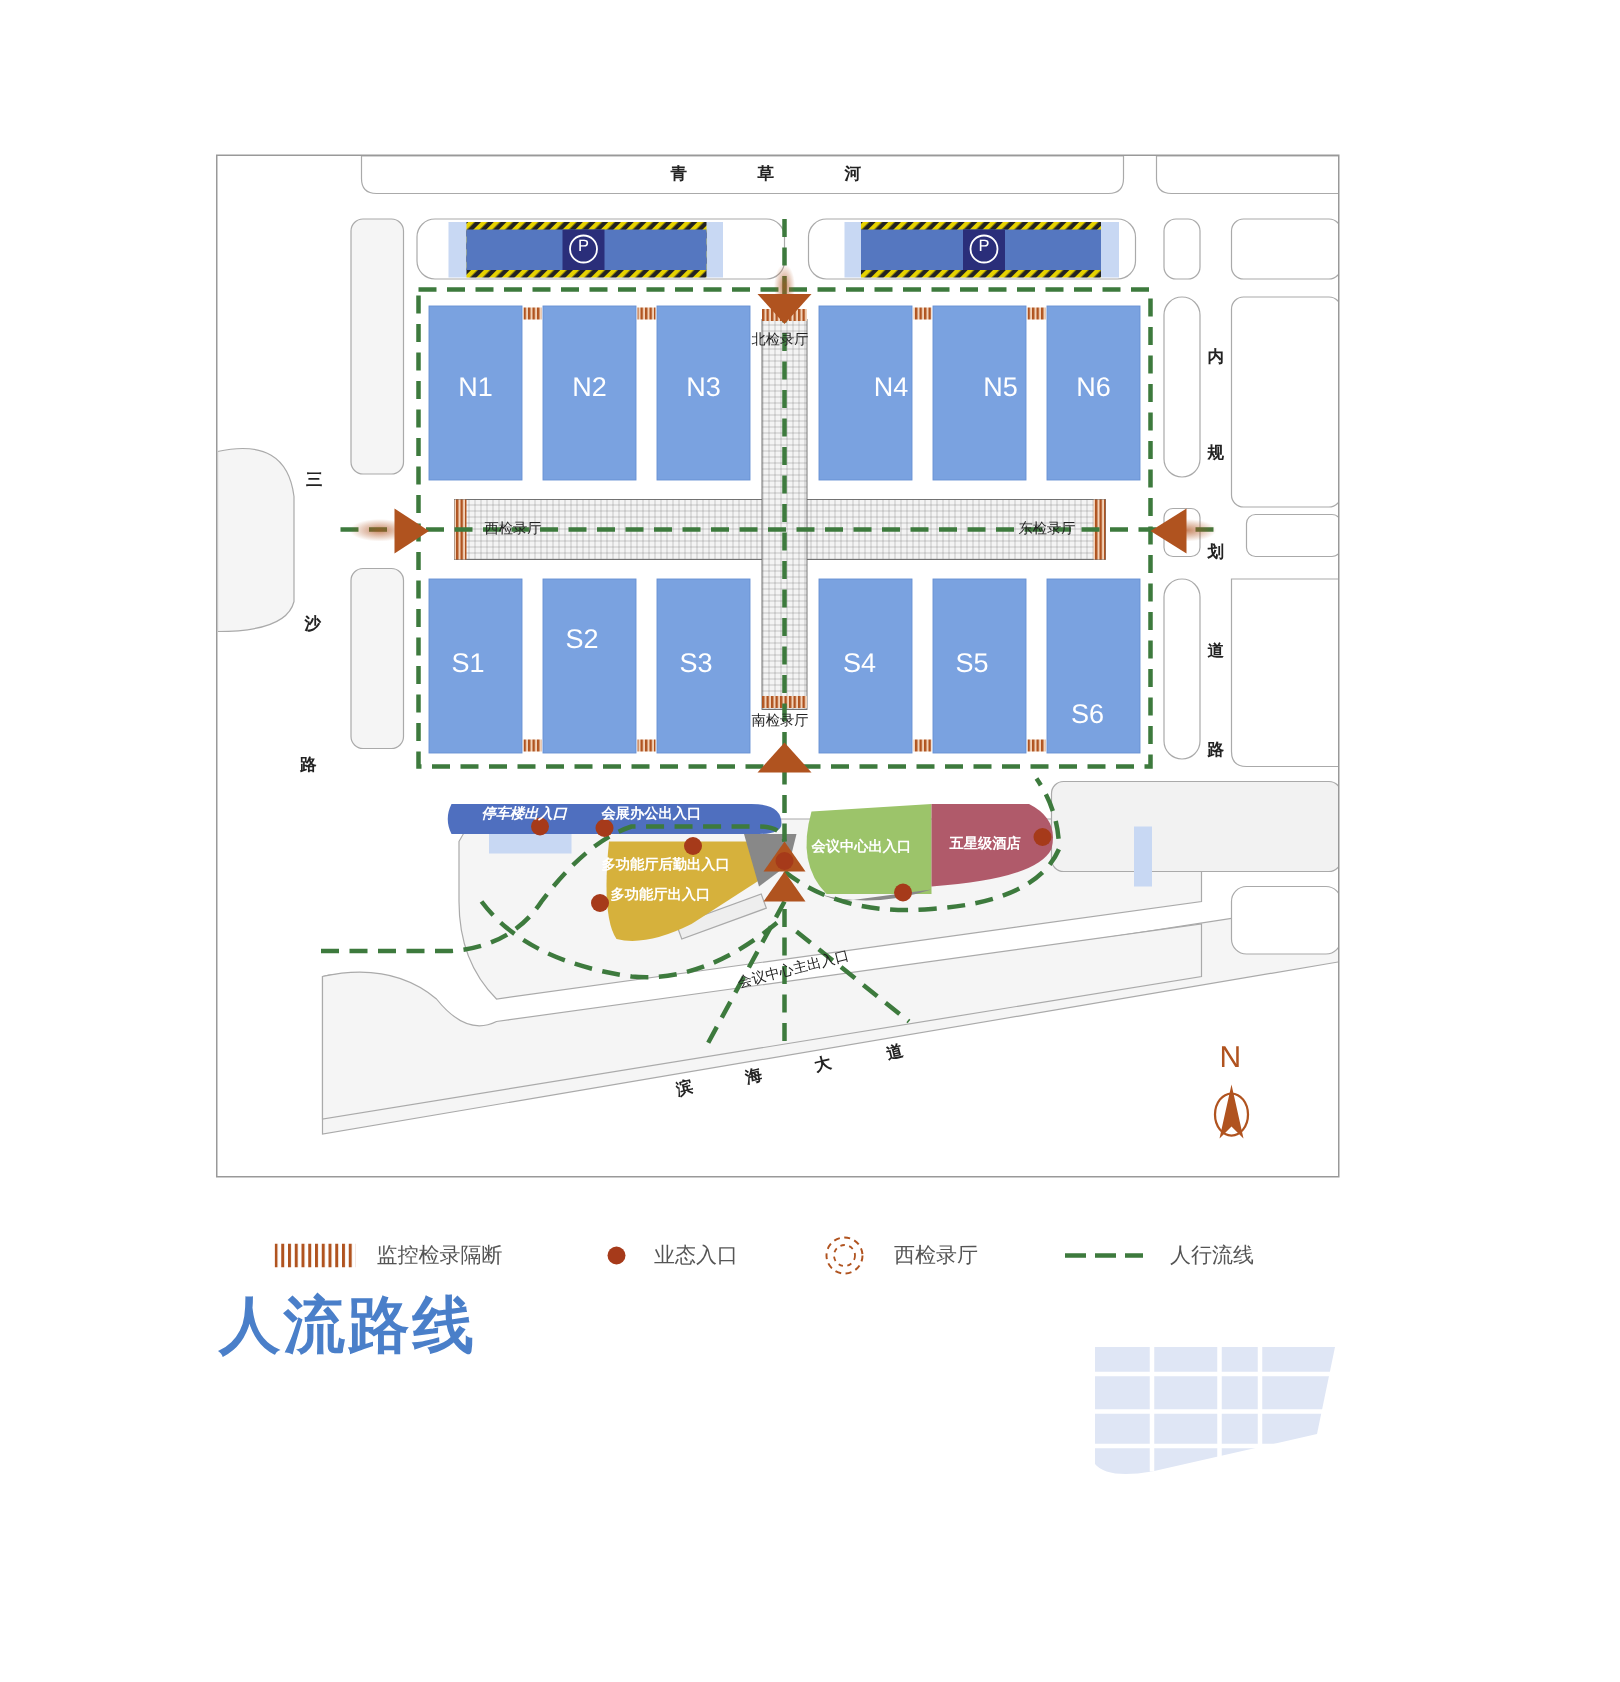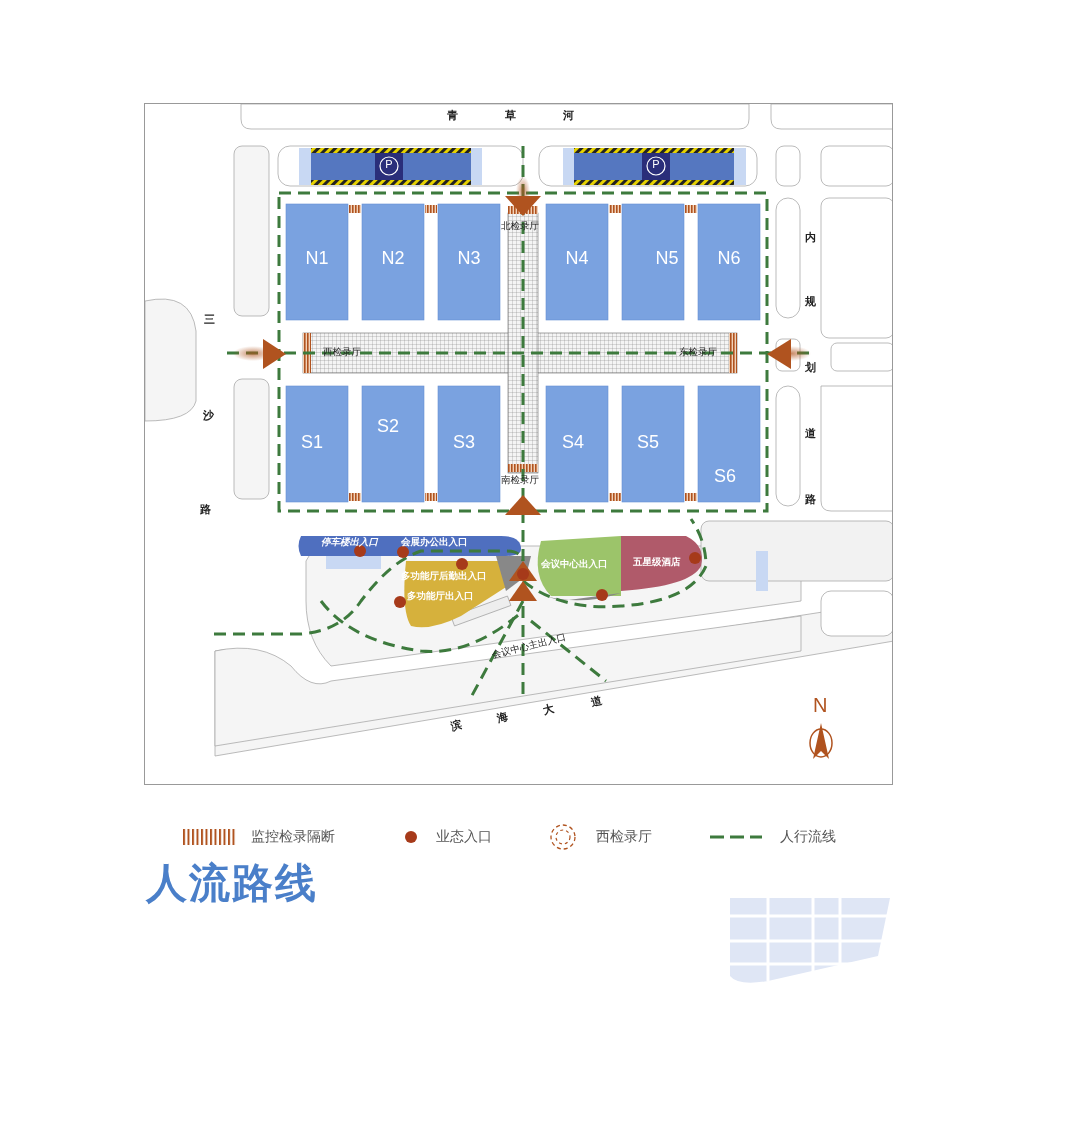--- a/index.html
+++ b/index.html
@@ -175,21 +175,21 @@
   <span class="lbl" style="left:352px;top:606px;transform:rotate(-14deg);">海</span>
   <span class="lbl" style="left:398px;top:598px;transform:rotate(-14deg);">大</span>
   <span class="lbl" style="left:446px;top:590px;transform:rotate(-14deg);">道</span>
 
   <span class="hall" style="left:238px;top:54px;width:12px;font-size:11px;">P</span>
   <span class="hall" style="left:505px;top:54px;width:12px;font-size:11px;">P</span>
 
   <span class="hall" style="left:141px;top:144px;width:62px;">N1</span>
   <span class="hall" style="left:217px;top:144px;width:62px;">N2</span>
   <span class="hall" style="left:293px;top:144px;width:62px;">N3</span>
-  <span class="hall" style="left:401px;top:144px;width:62px;">N4</span>
+  <span class="hall" style="left:418px;top:144px;width:62px;">N4</span>
   <span class="hall" style="left:491px;top:144px;width:62px;">N5</span>
   <span class="hall" style="left:553px;top:144px;width:62px;">N6</span>
   <span class="hall" style="left:136px;top:328px;width:62px;">S1</span>
   <span class="hall" style="left:212px;top:312px;width:62px;">S2</span>
   <span class="hall" style="left:288px;top:328px;width:62px;">S3</span>
   <span class="hall" style="left:397px;top:328px;width:62px;">S4</span>
   <span class="hall" style="left:472px;top:328px;width:62px;">S5</span>
   <span class="hall" style="left:549px;top:328px;width:62px;margin-top:34px;">S6</span>
 
   <span class="blabel" style="left:356px;top:116px;">北检录厅</span>

